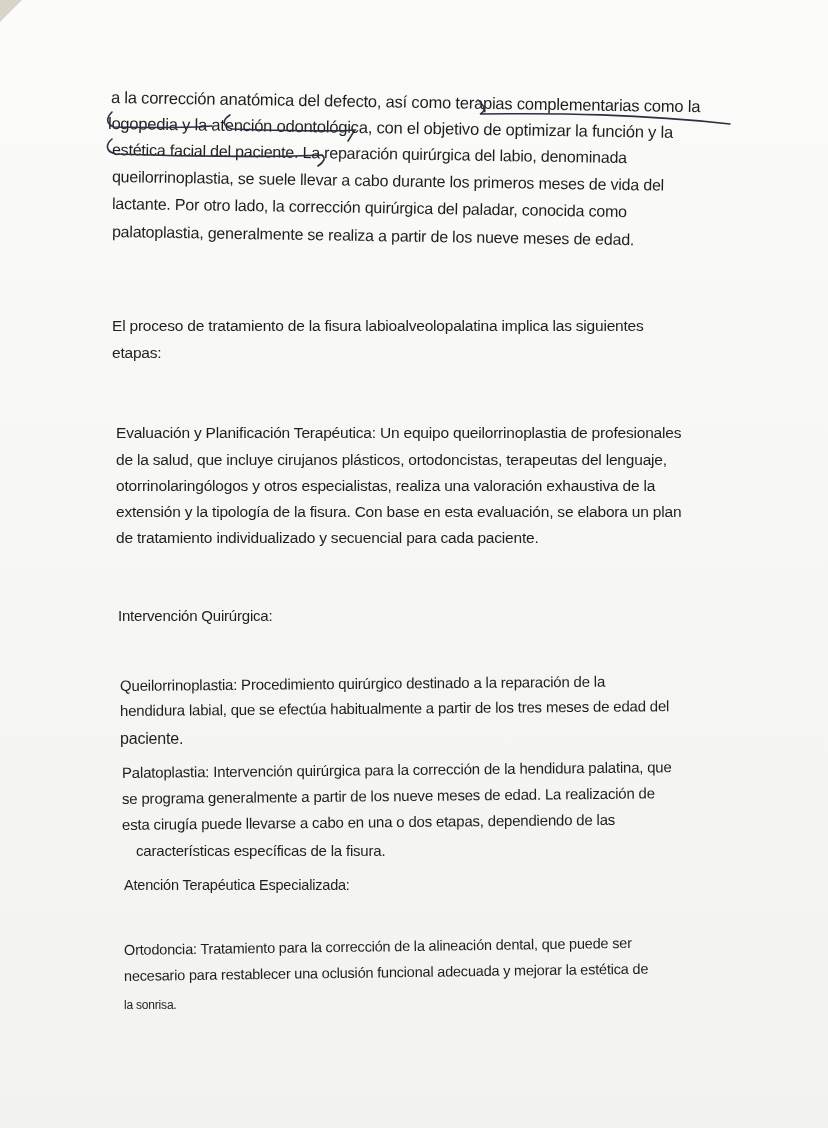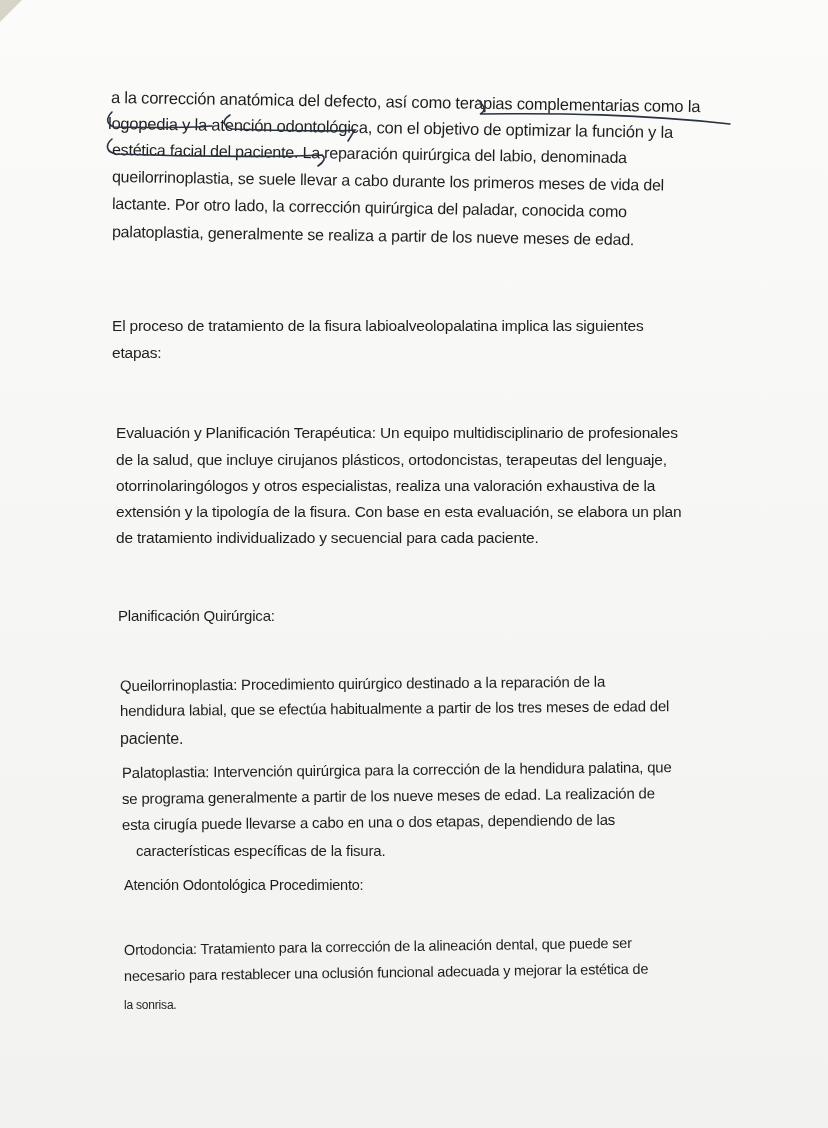--- a/index.html
+++ b/index.html
@@ -47,42 +47,42 @@
       <path d="M112,139 C105,145 106,152 116,154 C200,157 290,157 322,155 C326,158 324,162 318,166"></path>
     </g>
   </svg>
 
   <div>
     <div class="line" style="left:112px;top:317px;text-align:right;">El proceso de tratamiento de la fisura labioalveolopalatina implica las siguientes</div>
     <div class="line" style="left:112px;top:344px;">etapas:</div>
   </div>
 
   <div>
-    <div class="line" style="left:116px;top:424px;">Evaluación y Planificación Terapéutica: Un equipo multidisciplinario de profesionales</div>
+    <div class="line" style="left:116px;top:424px;">Evaluación y Planificación Terapéutica: Un equipo queilorrinoplastia de profesionales</div>
     <div class="line" style="left:116px;top:451px;">de la salud, que incluye cirujanos plásticos, ortodoncistas, terapeutas del lenguaje,</div>
     <div class="line" style="left:116px;top:477px;">otorrinolaringólogos y otros especialistas, realiza una valoración exhaustiva de la</div>
     <div class="line" style="left:116px;top:503px;">extensión y la tipología de la fisura. Con base en esta evaluación, se elabora un plan</div>
     <div class="line" style="left:116px;top:529px;">de tratamiento individualizado y secuencial para cada paciente.</div>
   </div>
 
-  <div class="line" style="left:118px;top:607px;font-size:15px;">Planificación Quirúrgica:</div>
+  <div class="line" style="left:118px;top:607px;font-size:15px;">Intervención Quirúrgica:</div>
 
   <div>
     <div class="line" style="left:120px;top:677px;font-size:15px;transform:rotate(-0.5deg);transform-origin:left;">Queilorrinoplastia: Procedimiento quirúrgico destinado a la reparación de la</div>
     <div class="line" style="left:120px;top:702px;font-size:15px;transform:rotate(-0.5deg);transform-origin:left;">hendidura labial, que se efectúa habitualmente a partir de los tres meses de edad del</div>
     <div class="line" style="left:120px;top:730px;font-size:16px;">paciente.</div>
   </div>
 
   <div>
     <div class="line" style="left:122px;top:764px;font-size:15px;transform:rotate(-0.6deg);transform-origin:left;">Palatoplastia: Intervención quirúrgica para la corrección de la hendidura palatina, que</div>
     <div class="line" style="left:122px;top:790px;font-size:15px;transform:rotate(-0.6deg);transform-origin:left;">se programa generalmente a partir de los nueve meses de edad. La realización de</div>
     <div class="line" style="left:122px;top:816px;font-size:15px;transform:rotate(-0.6deg);transform-origin:left;">esta cirugía puede llevarse a cabo en una o dos etapas, dependiendo de las</div>
     <div class="line" style="left:122px;top:842px;font-size:15px;margin-left:14px;">características específicas de la fisura.</div>
   </div>
 
-  <div class="line" style="left:124px;top:877px;font-size:14.5px;">Atención Odontológica Procedimiento:</div>
+  <div class="line" style="left:124px;top:877px;font-size:14.5px;">Atención Terapéutica Especializada:</div>
 
   <div>
     <div class="line" style="left:124px;top:942px;font-size:14.5px;transform:rotate(-0.8deg);transform-origin:left;">Ortodoncia: Tratamiento para la corrección de la alineación dental, que puede ser</div>
     <div class="line" style="left:124px;top:968px;font-size:14.5px;transform:rotate(-0.8deg);transform-origin:left;">necesario para restablecer una oclusión funcional adecuada y mejorar la estética de</div>
     <div class="line" style="left:124px;top:998px;font-size:12px;">la sonrisa.</div>
   </div>
 </div>
 
 </body></html>

